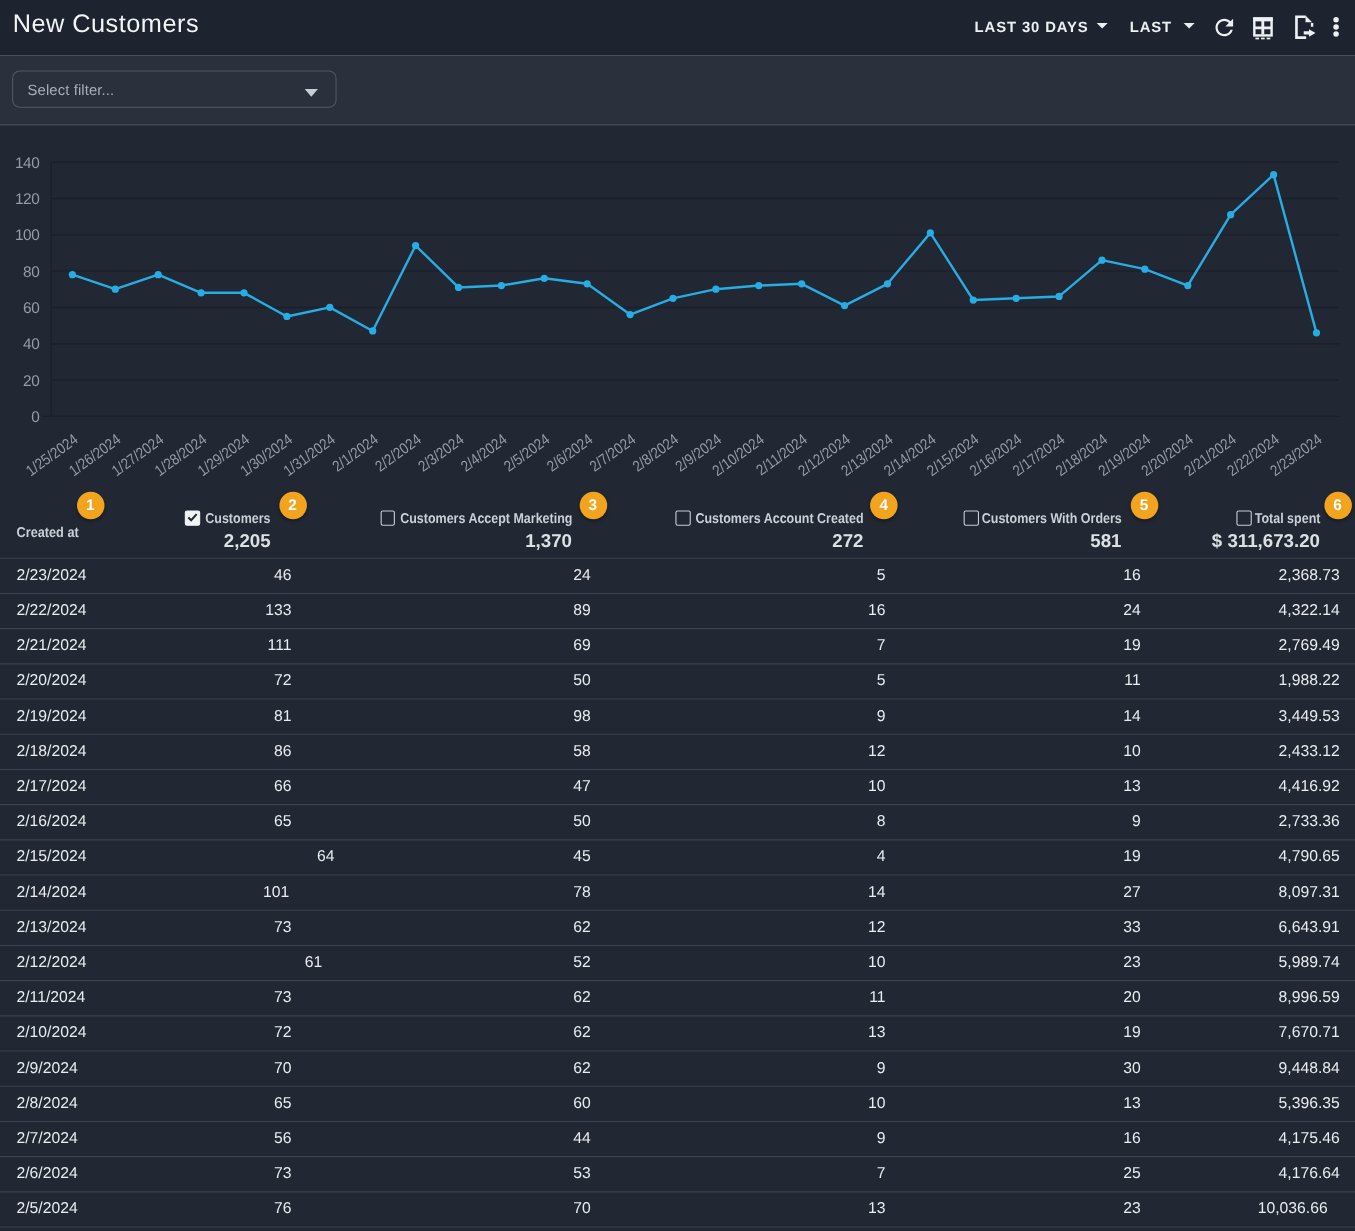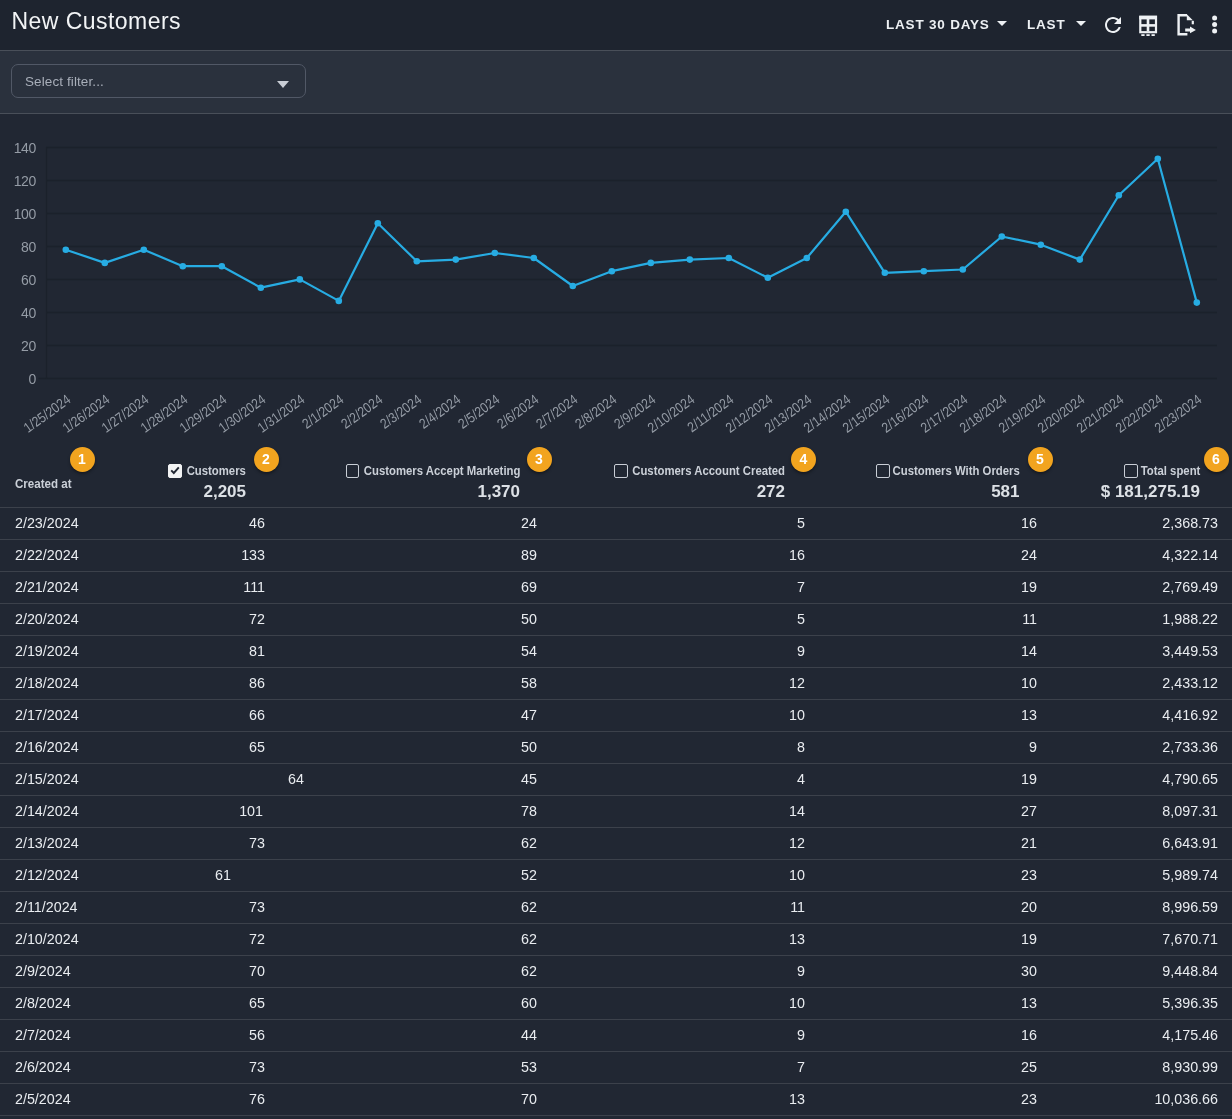--- a/index.html
+++ b/index.html
@@ -155,21 +155,21 @@
 <div class="hlab" style="right:712px">Customers Accept Marketing</div>
 <div class="hval" style="right:712px">1,370</div>
 <div class="cb" style="left:614px"></div>
 <div class="hlab" style="right:447px">Customers Account Created</div>
 <div class="hval" style="right:447px">272</div>
 <div class="cb" style="left:876px"></div>
 <div class="hlab" style="right:212.5px">Customers With Orders</div>
 <div class="hval" style="right:212.5px">581</div>
 <div class="cb" style="left:1124px"></div>
 <div class="hlab" style="right:32px">Total spent</div>
-<div class="hval" style="right:32px">$ 181,275.19</div>
+<div class="hval" style="right:32px">$ 311,673.20</div>
 <div class="badge" style="left:69.5px">1</div>
     <div class="badge" style="left:253.5px">2</div>
     <div class="badge" style="left:526.5px">3</div>
     <div class="badge" style="left:791.0px">4</div>
     <div class="badge" style="left:1027.5px">5</div>
     <div class="badge" style="left:1203.5px">6</div>
 <div id="createdat">Created at</div>
 </div>
 <div class="tr" style="top:506.5px">
     <span class="td d">2/23/2024</span>
@@ -199,21 +199,21 @@
     <span class="td d">2/20/2024</span>
     <span class="td n" style="right:967px">72</span>
     <span class="td n" style="right:695px">50</span>
     <span class="td n" style="right:427px">5</span>
     <span class="td n" style="right:195px">11</span>
     <span class="td n" style="right:14px">1,988.22</span>
   </div>
 <div class="tr" style="top:634.5px">
     <span class="td d">2/19/2024</span>
     <span class="td n" style="right:967px">81</span>
-    <span class="td n" style="right:695px">54</span>
+    <span class="td n" style="right:695px">98</span>
     <span class="td n" style="right:427px">9</span>
     <span class="td n" style="right:195px">14</span>
     <span class="td n" style="right:14px">3,449.53</span>
   </div>
 <div class="tr" style="top:666.5px">
     <span class="td d">2/18/2024</span>
     <span class="td n" style="right:967px">86</span>
     <span class="td n" style="right:695px">58</span>
     <span class="td n" style="right:427px">12</span>
     <span class="td n" style="right:195px">10</span>
@@ -249,26 +249,26 @@
     <span class="td n" style="right:695px">78</span>
     <span class="td n" style="right:427px">14</span>
     <span class="td n" style="right:195px">27</span>
     <span class="td n" style="right:14px">8,097.31</span>
   </div>
 <div class="tr" style="top:826.5px">
     <span class="td d">2/13/2024</span>
     <span class="td n" style="right:967px">73</span>
     <span class="td n" style="right:695px">62</span>
     <span class="td n" style="right:427px">12</span>
-    <span class="td n" style="right:195px">21</span>
+    <span class="td n" style="right:195px">33</span>
     <span class="td n" style="right:14px">6,643.91</span>
   </div>
 <div class="tr" style="top:858.5px">
     <span class="td d">2/12/2024</span>
-    <span class="td n" style="right:1001px">61</span>
+    <span class="td n" style="right:939px">61</span>
     <span class="td n" style="right:695px">52</span>
     <span class="td n" style="right:427px">10</span>
     <span class="td n" style="right:195px">23</span>
     <span class="td n" style="right:14px">5,989.74</span>
   </div>
 <div class="tr" style="top:890.5px">
     <span class="td d">2/11/2024</span>
     <span class="td n" style="right:967px">73</span>
     <span class="td n" style="right:695px">62</span>
     <span class="td n" style="right:427px">11</span>
@@ -306,22 +306,22 @@
     <span class="td n" style="right:427px">9</span>
     <span class="td n" style="right:195px">16</span>
     <span class="td n" style="right:14px">4,175.46</span>
   </div>
 <div class="tr" style="top:1050.5px">
     <span class="td d">2/6/2024</span>
     <span class="td n" style="right:967px">73</span>
     <span class="td n" style="right:695px">53</span>
     <span class="td n" style="right:427px">7</span>
     <span class="td n" style="right:195px">25</span>
-    <span class="td n" style="right:14px">8,930.99</span>
+    <span class="td n" style="right:14px">4,176.64</span>
   </div>
 <div class="tr" style="top:1082.5px">
     <span class="td d">2/5/2024</span>
     <span class="td n" style="right:967px">76</span>
     <span class="td n" style="right:695px">70</span>
     <span class="td n" style="right:427px">13</span>
     <span class="td n" style="right:195px">23</span>
-    <span class="td n" style="right:14px">10,036.66</span>
+    <span class="td n" style="right:25px">10,036.66</span>
   </div>
 <div class="tr" style="top:1114.5px;height:4.5px"></div>
 </body></html>

